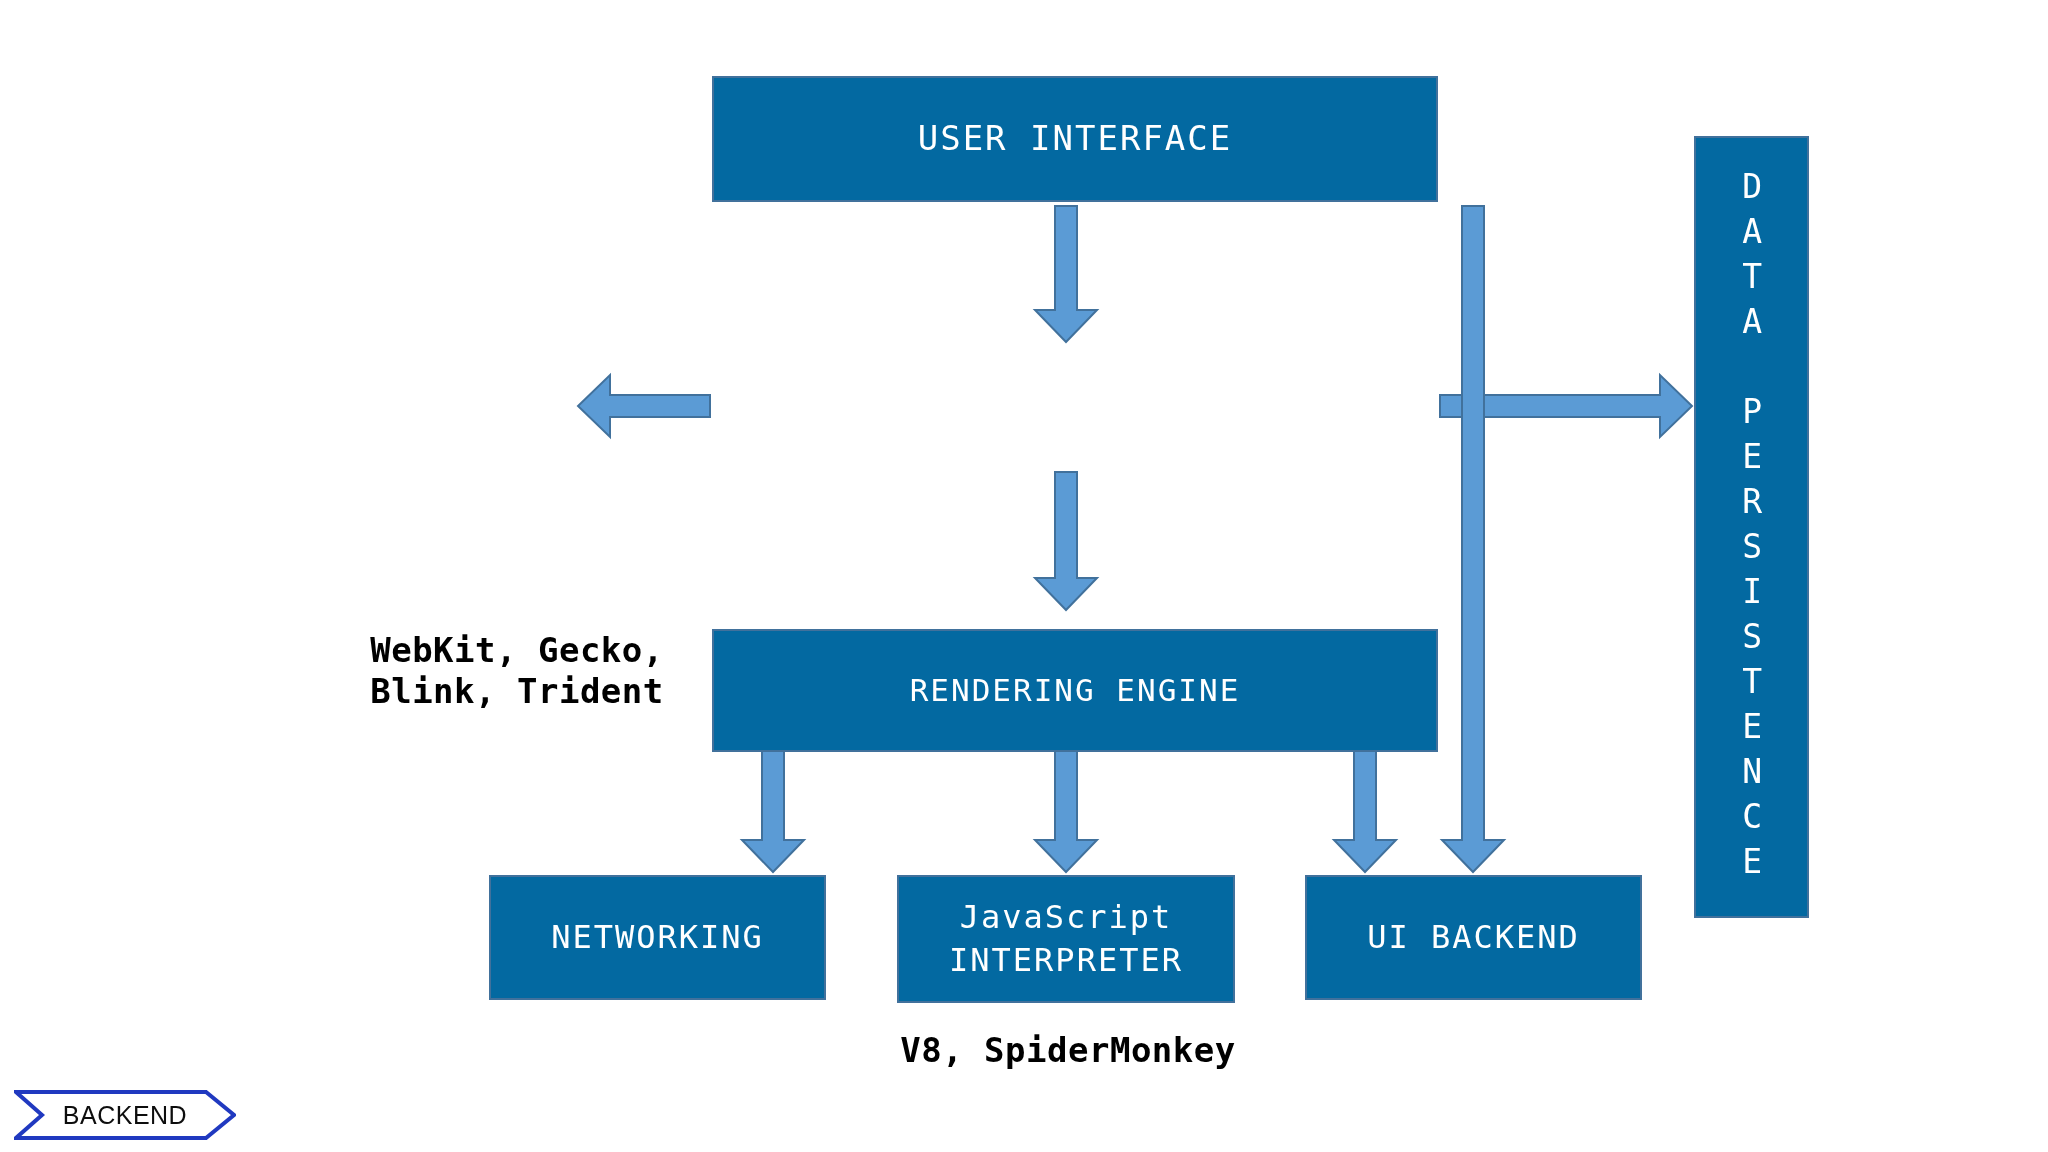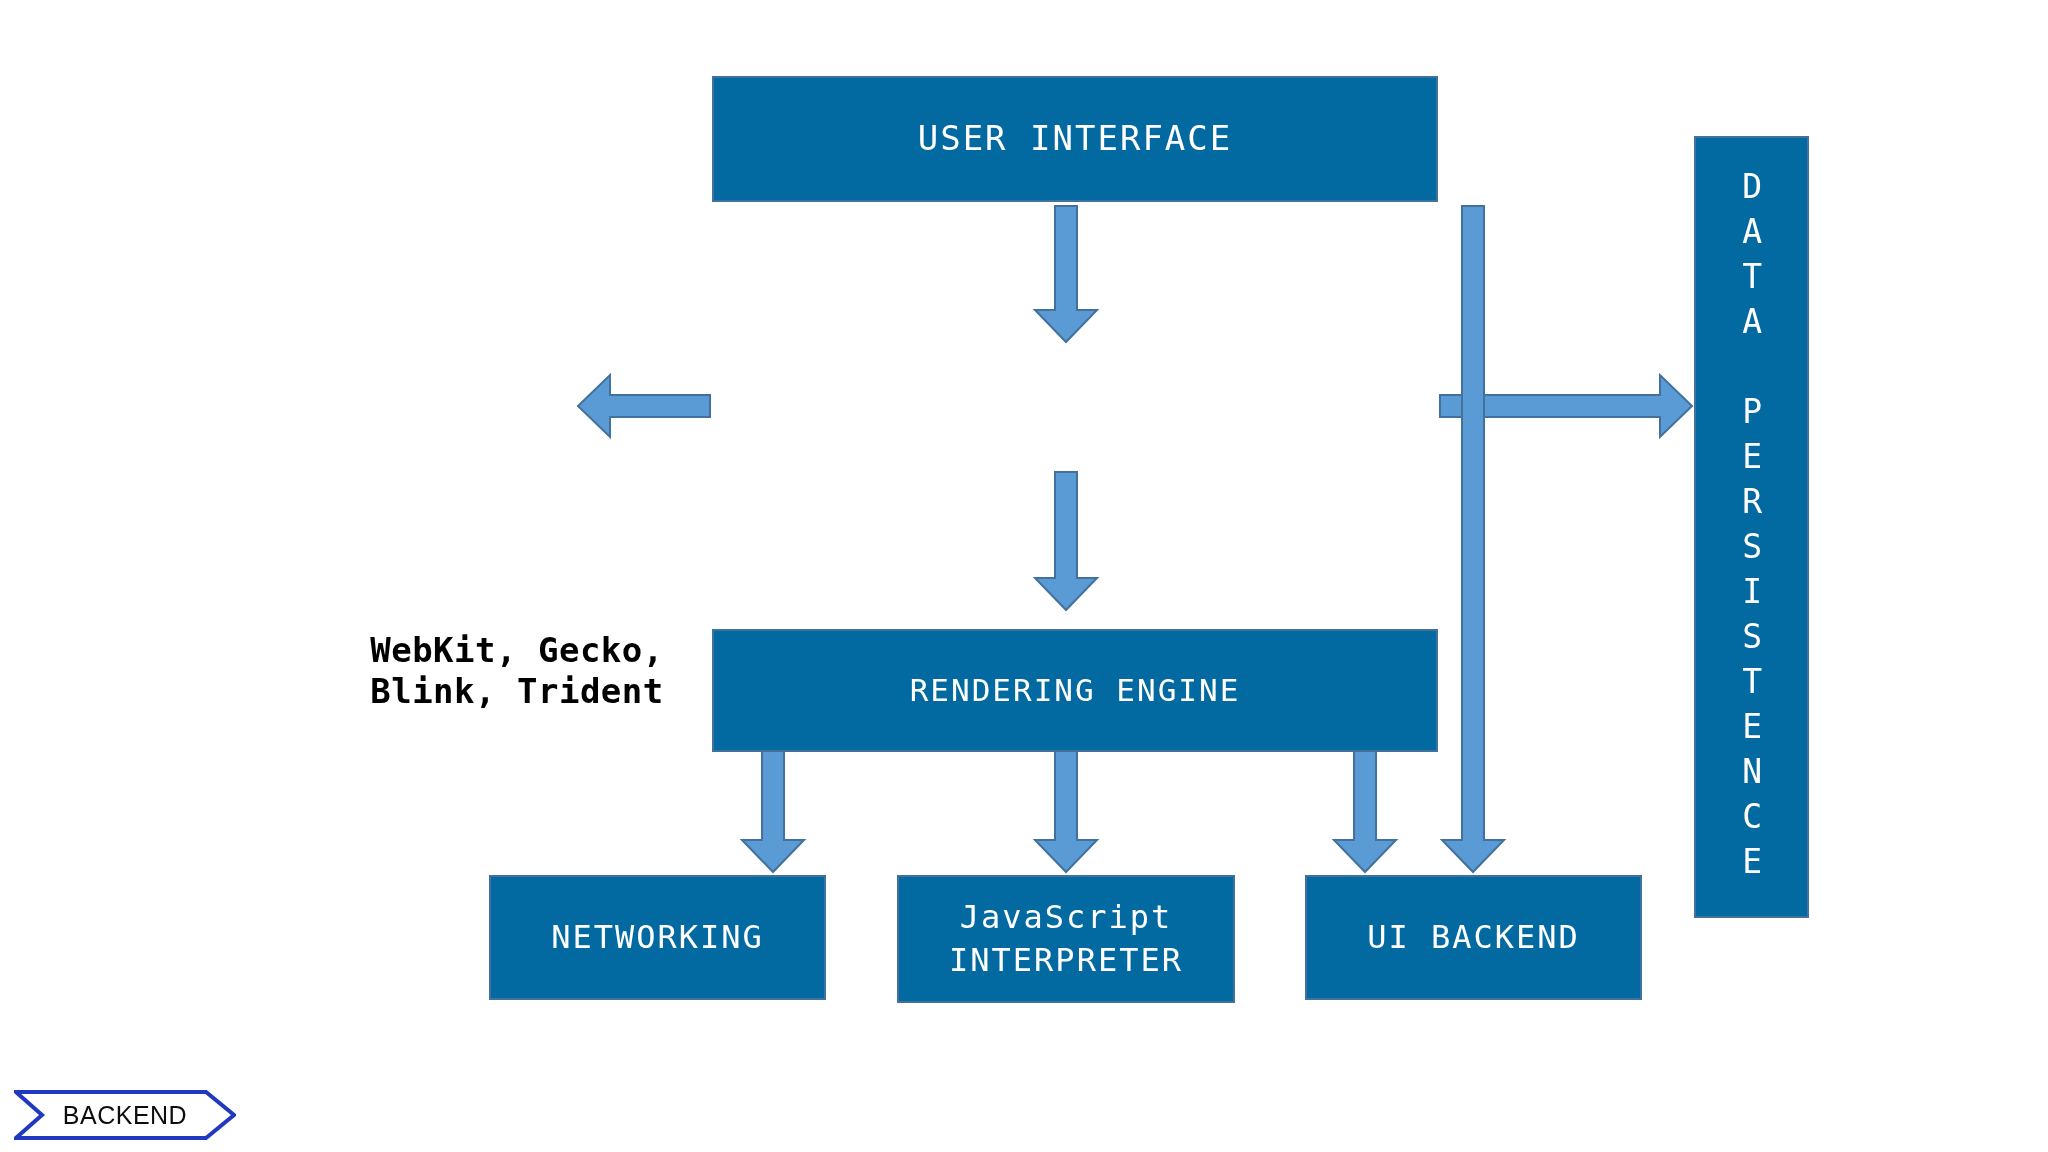--- a/index.html
+++ b/index.html
@@ -150,20 +150,21 @@
     <span>UI BACKEND</span>
   </div>
 
   <div class="box" id="box-data-persistence">
     <span class="vtext">DATA PERSISTENCE</span>
   </div>
 
   <div class="note" id="note-engines">WebKit, Gecko,
 Blink, Trident</div>
 
+  <div class="note" id="note-js">V8, SpiderMonkey</div>
 
   <div id="browser-badge">
     <svg class="badge-svg" viewBox="0 0 222 52" width="222" height="52" xmlns="http://www.w3.org/2000/svg">
       <polygon points="2,3 192,3 220,26 192,49 2,49 28,26" fill="#ffffff" stroke="#2039c0" stroke-width="4" stroke-linejoin="miter"></polygon>
     </svg>
     <div class="badge-label">BACKEND</div>
   </div>
 
 </div>
 

